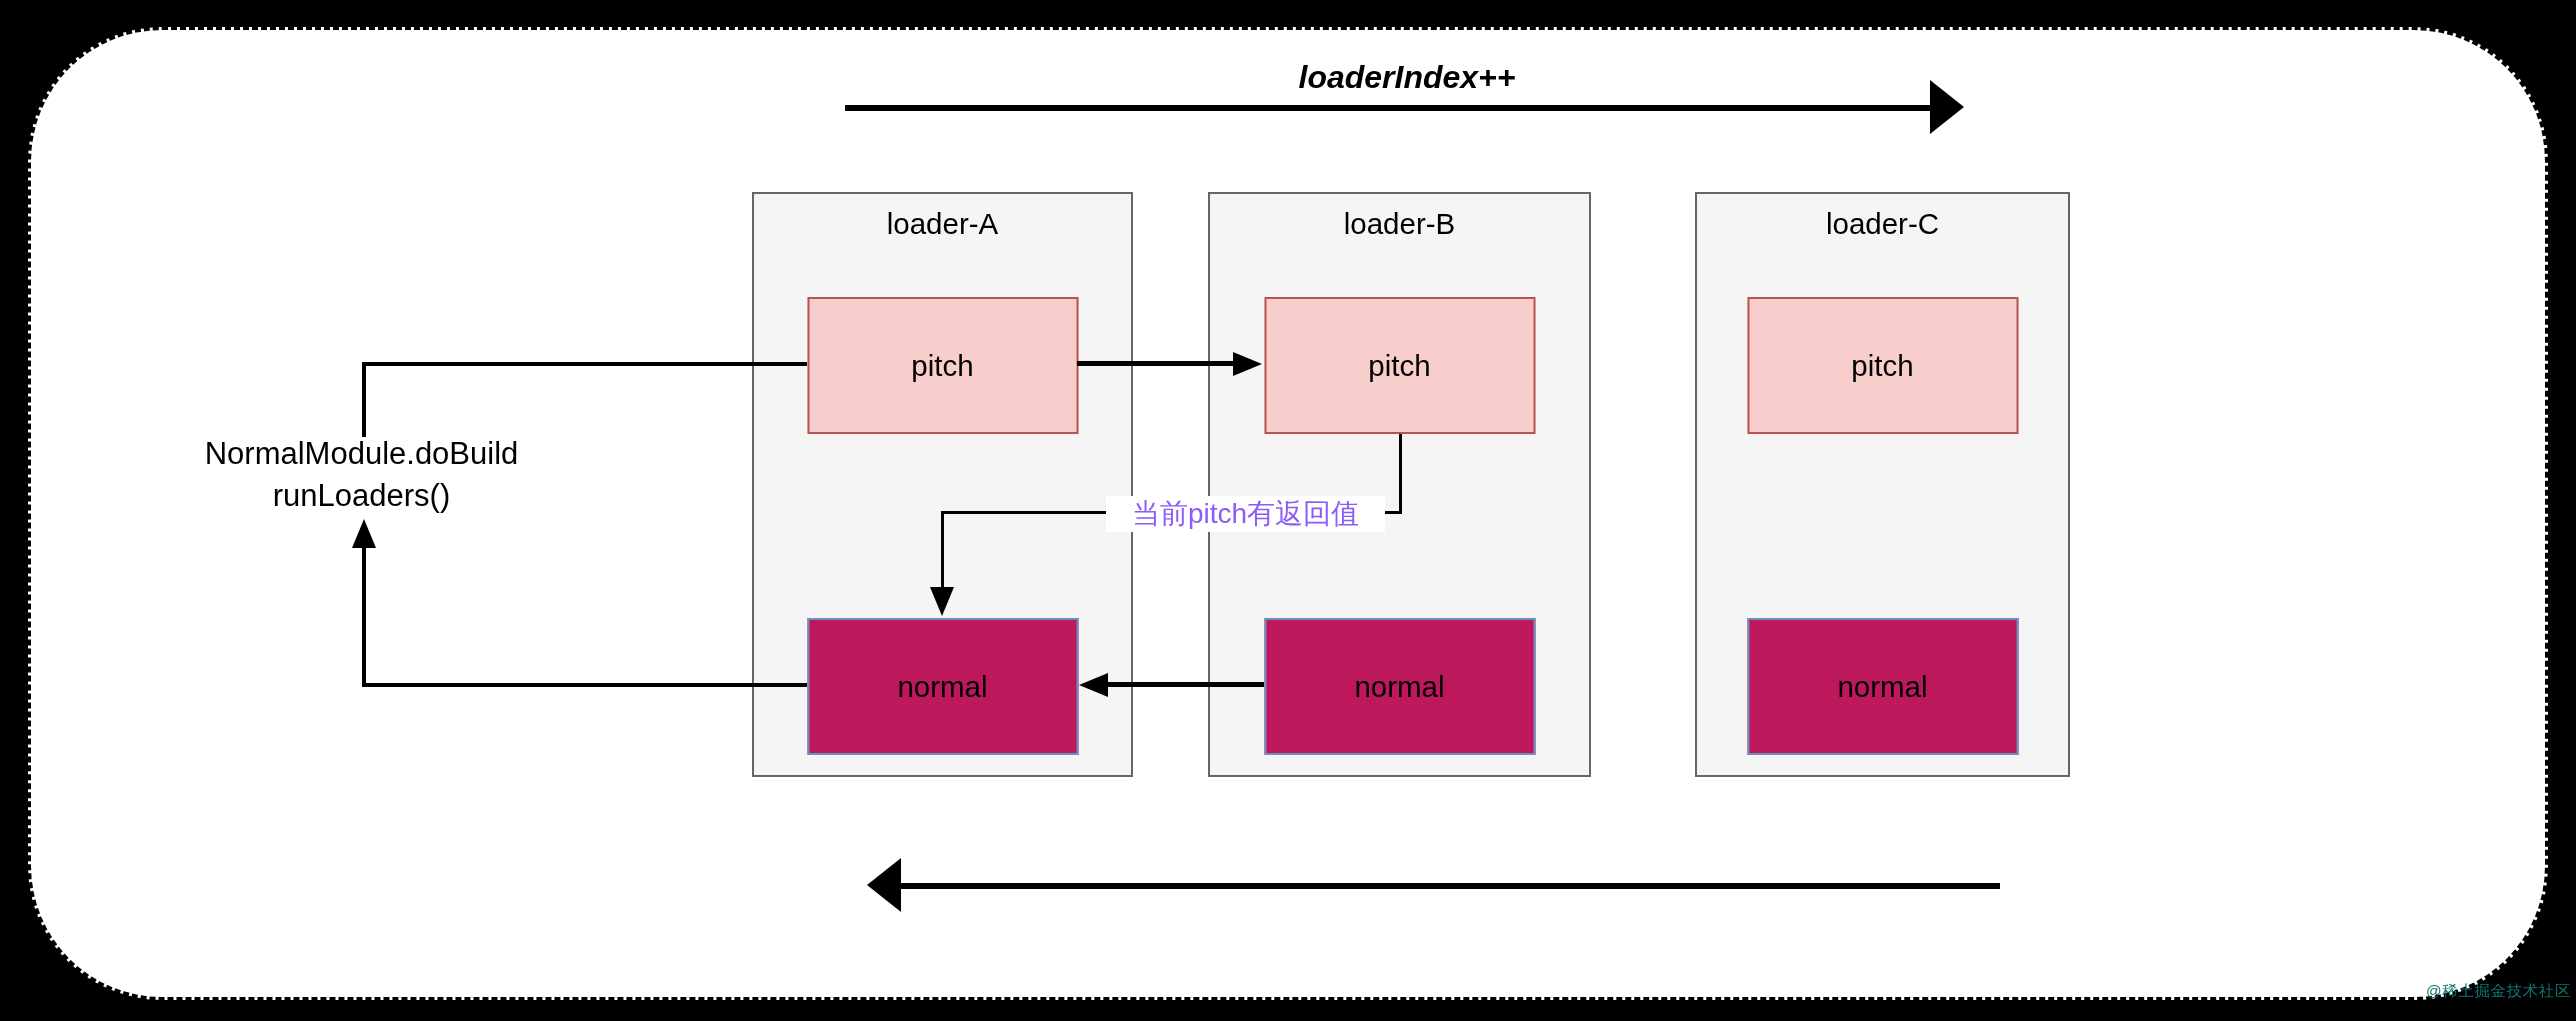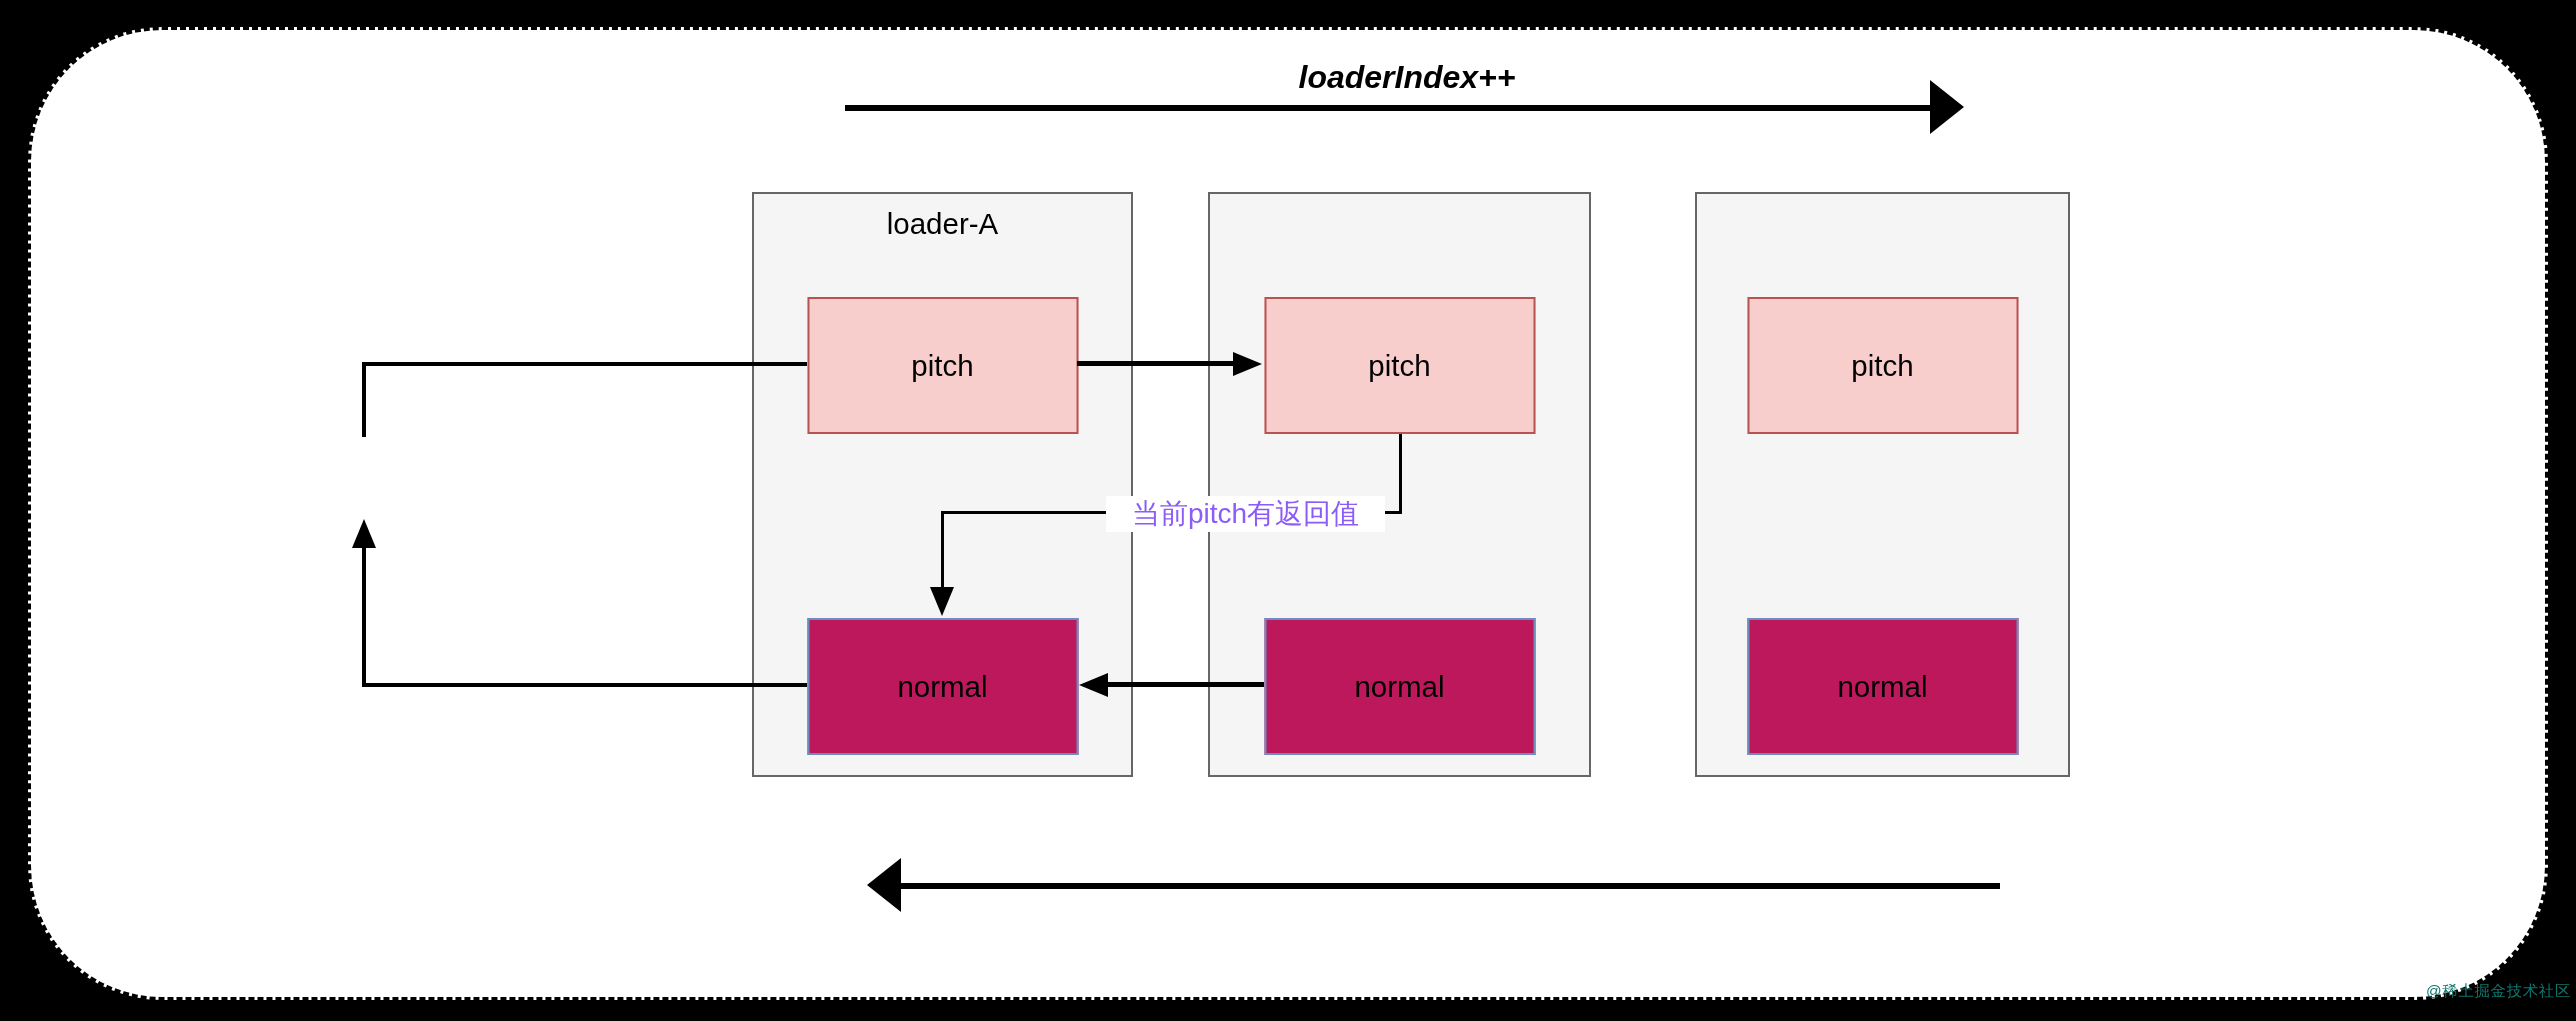--- a/index.html
+++ b/index.html
@@ -56,38 +56,44 @@
 <body>
 
 <div class="canvas">
 
   <div class="card"></div>
 
   <div class="big-label" style="left:871px;top:59px;width:1072px;font-style:italic;">loaderIndex++</div>
   <div class="line" style="left:845px;top:105px;width:1087px;height:6px;"></div>
   <div class="tri head-right" style="left:1930px;top:80px;"></div>
 
+  <div class="caller">
+    <div>NormalModule.doBuild</div>
+    <div>runLoaders()</div>
+  </div>
 
   <div class="line" style="left:362px;top:362px;width:445px;height:4px;"></div>
   <div class="line" style="left:362px;top:362px;width:4px;height:75px;"></div>
 
   <div class="line" style="left:362px;top:683px;width:445px;height:4px;"></div>
   <div class="line" style="left:362px;top:548px;width:4px;height:139px;"></div>
   <div class="tri head-up-sm" style="left:352px;top:519px;"></div>
 
   <div class="loader" style="left:752px;width:381px;">
     <div class="loader-title">loader-A</div>
     <div class="stage pitch">pitch</div>
     <div class="stage normal">normal</div>
   </div>
   <div class="loader" style="left:1208px;width:383px;">
+    <div class="loader-title">loader-B</div>
     <div class="stage pitch">pitch</div>
     <div class="stage normal">normal</div>
   </div>
   <div class="loader" style="left:1695px;width:375px;">
+    <div class="loader-title">loader-C</div>
     <div class="stage pitch">pitch</div>
     <div class="stage normal">normal</div>
   </div>
 
   <div class="line" style="left:1077px;top:361px;width:161px;height:5.4px;"></div>
   <div class="tri head-right-sm" style="left:1233px;top:352px;"></div>
 
   <div class="line" style="left:1107px;top:682px;width:157px;height:5.4px;"></div>
   <div class="tri head-left-sm" style="left:1079px;top:673px;"></div>
 

